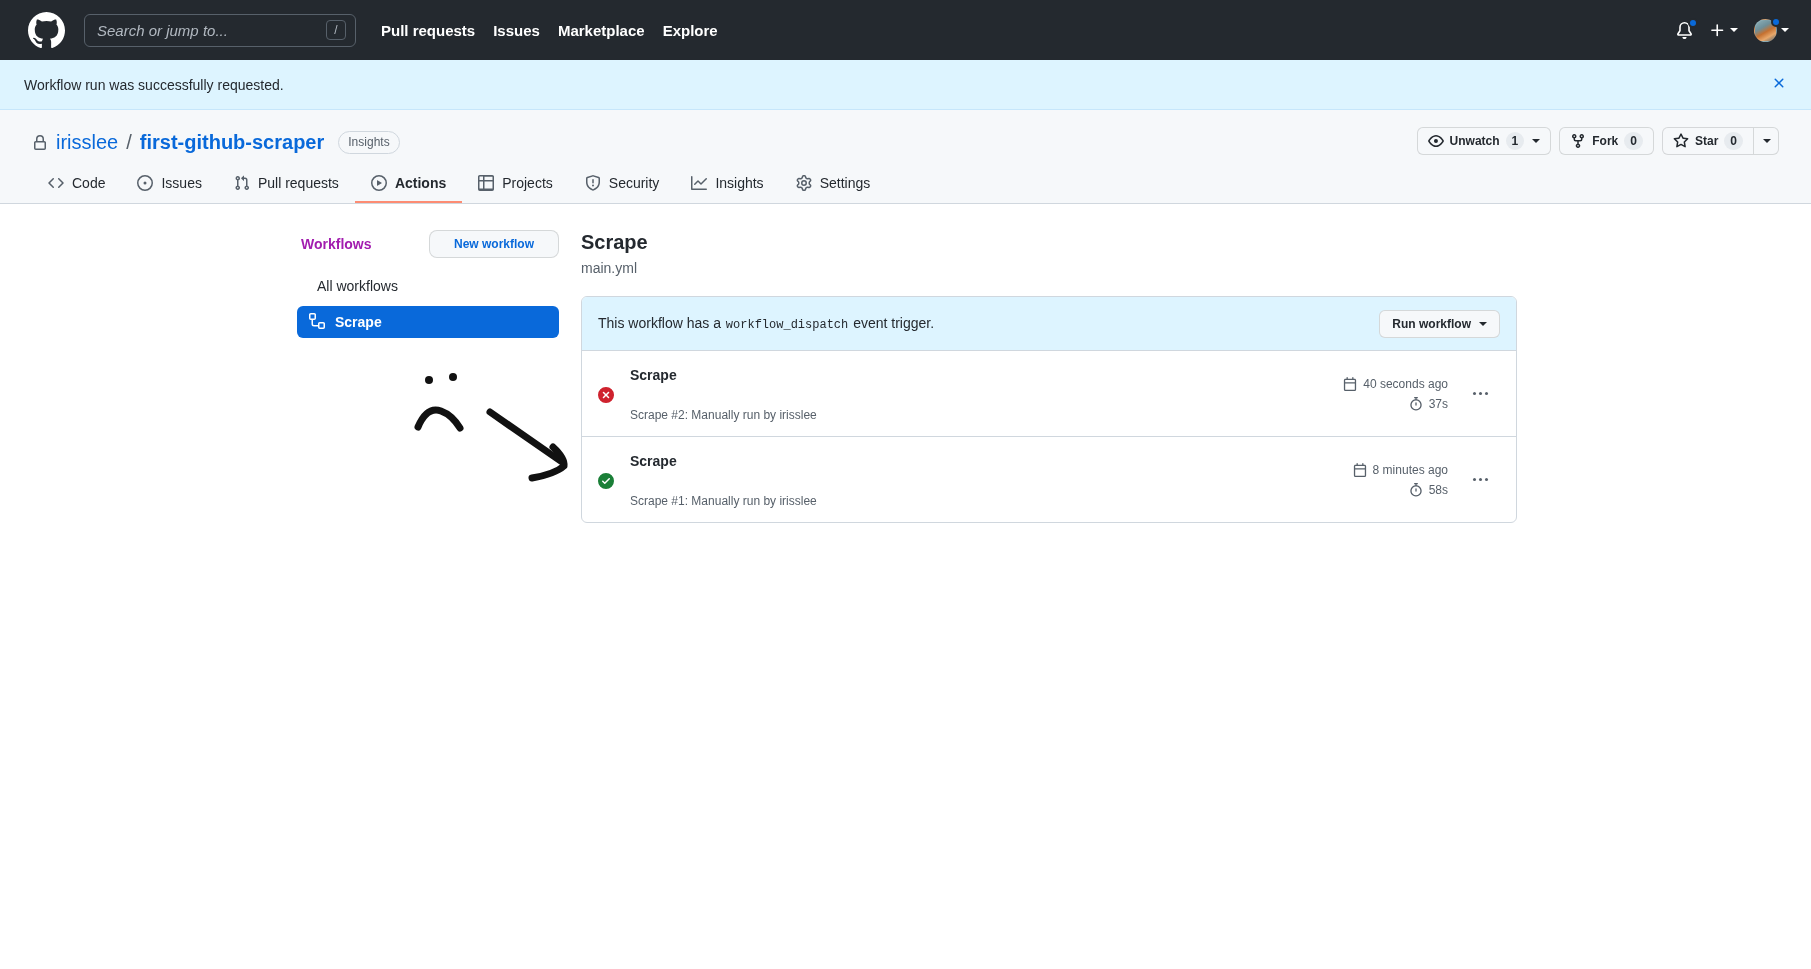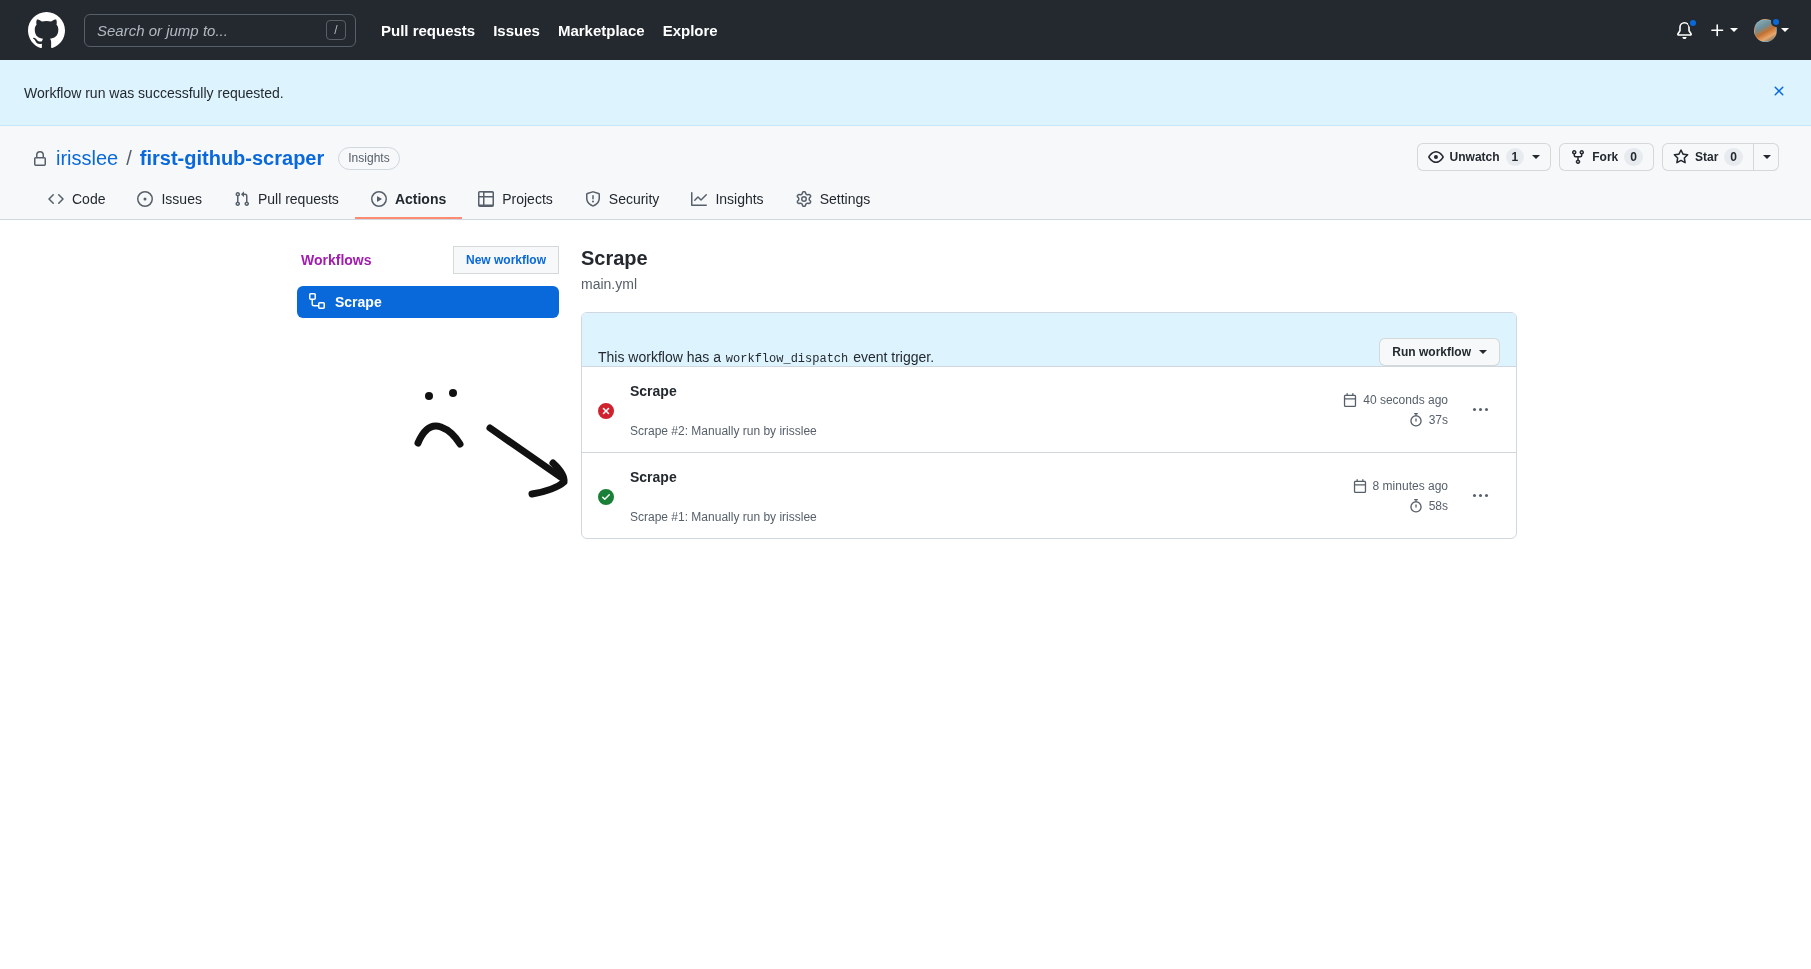--- a/index.html
+++ b/index.html
@@ -77,21 +77,21 @@
   .avatar-wrap { position: relative; display: flex; align-items: center; gap: 4px; padding-left: 8px; }
   .avatar {
     width: 23px; height: 23px; border-radius: 50%;
     background: linear-gradient(150deg, #8fb3bb 0%, #6e8f99 35%, #c5702f 55%, #e8a86b 75%, #4a5a64 100%);
     border: 1px solid rgba(255,255,255,.1);
   }
   .avatar-wrap .badge-dot { top: -2px; right: 8px; }
 
   
   .flash {
-    height: 66px;
+    height: 50px;
     background: #ddf4ff;
     border-bottom: 1px solid #c6e6fb;
     display: flex;
     align-items: center;
     padding: 0 24px;
     position: relative;
   }
   .flash-text { font-size: 14px; color: #24292f; }
   .flash-close {
     position: absolute;
@@ -202,25 +202,25 @@
     align-items: center;
     justify-content: space-between;
     padding: 0 0 0 4px;
     height: 32px;
   }
   .side-head h2 { font-size: 14px; font-weight: bold; color: #a21caf; }
   .new-wf-btn {
     height: 28px;
     background: #f6f8fa;
     border: 1px solid rgba(27,31,36,0.15);
-    border-radius: 0;
+    border-radius: 8px;
     color: #0969da;
     font-size: 12px;
     font-weight: bold;
-    padding: 0 12px;
+    padding: 0 24px;
     cursor: pointer;
     font-family: "Liberation Sans", sans-serif;
   }
   .side-list { margin-top: 10px; }
   .side-item {
     display: flex;
     align-items: center;
     gap: 10px;
     height: 32px;
     padding: 0 12px 0 20px;
@@ -299,21 +299,21 @@
     display: flex; align-items: center; gap: 5px;
     font-size: 14px; color: #24292f; cursor: pointer;
   }
   .rf .cdown { width: 0; height: 0; border-left: 4px solid transparent; border-right: 4px solid transparent; border-top: 4px solid #24292f; }
 
   .dispatch-bar {
     background: #ddf4ff;
     border-bottom: 1px solid #d0d7de;
     height: 54px;
     display: flex;
-    align-items: flex-end;
+    align-items: center;
     padding: 0 16px;
   }
   .dispatch-text { font-size: 14px; color: #24292f; }
   .dispatch-text code {
     font-family: "Liberation Mono", monospace;
     font-size: 12px;
     background: transparent;
     padding: 0 1px;
   }
   .run-wf-btn {
@@ -550,20 +550,23 @@
     <path d="M86 60 L 158 110" stroke="#111111" stroke-width="7" fill="none" stroke-linecap="round"></path>
     <path d="M149 95 Q 161 106 160 114 Q 151 122 128 126" stroke="#111111" stroke-width="7" fill="none" stroke-linecap="round" stroke-linejoin="round"></path>
   </svg>
 
   <div class="side-col">
     <div class="side-head">
       <h2>Workflows</h2>
       <button class="new-wf-btn">New workflow</button>
     </div>
     <div class="side-list">
+      <div class="side-item">
+        <span>All workflows</span>
+      </div>
       <div class="side-item selected">
         <span class="si-icon">
           <svg width="16" height="16" viewBox="0 0 16 16" fill="currentColor">
               <path d="M0 1.75C0 .784.784 0 1.75 0h3.5C6.216 0 7 .784 7 1.75v3.5A1.75 1.75 0 0 1 5.25 7H4v4a1 1 0 0 0 1 1h4v-1.25C9 9.784 9.784 9 10.75 9h3.5c.966 0 1.75.784 1.75 1.75v3.5A1.75 1.75 0 0 1 14.25 16h-3.5A1.75 1.75 0 0 1 9 14.25v-.75H5A2.5 2.5 0 0 1 2.5 11V7h-.75A1.75 1.75 0 0 1 0 5.25Zm1.75-.25a.25.25 0 0 0-.25.25v3.5c0 .138.112.25.25.25h3.5a.25.25 0 0 0 .25-.25v-3.5a.25.25 0 0 0-.25-.25Zm9 9a.25.25 0 0 0-.25.25v3.5c0 .138.112.25.25.25h3.5a.25.25 0 0 0 .25-.25v-3.5a.25.25 0 0 0-.25-.25Z"></path>
             </svg>
         </span>
         <span>Scrape</span>
       </div>
     </div>
   </div>

